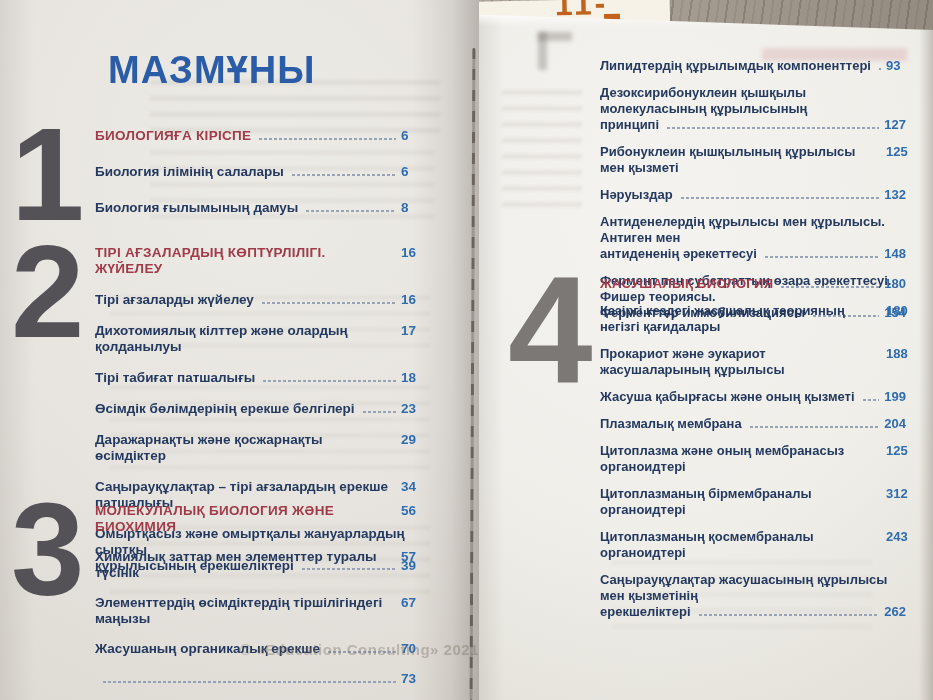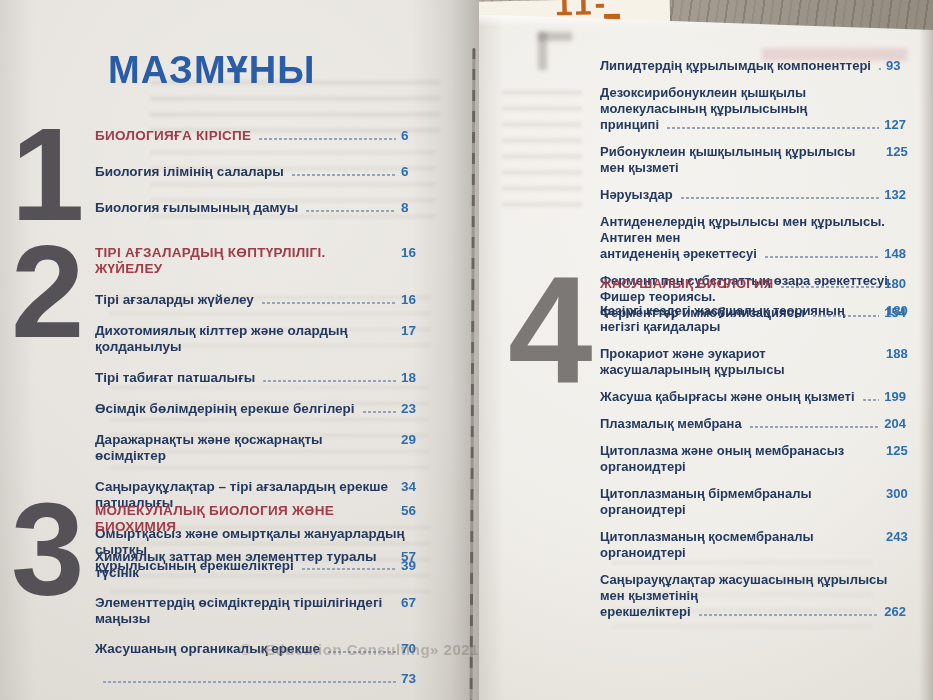--- a/index.html
+++ b/index.html
@@ -205,21 +205,21 @@
           <div class="toc-line">
             <span class="toc-text">Цитоплазма және оның мембранасыз органоидтері</span>
             <span class="leader"></span>
             <span class="pagenum">125</span>
           </div>
         </div>
         <div class="toc-row">
           <div class="toc-line">
             <span class="toc-text">Цитоплазманың бірмембраналы органоидтері</span>
             <span class="leader"></span>
-            <span class="pagenum">300</span>
+            <span class="pagenum">312</span>
           </div>
         </div>
         <div class="toc-row">
           <div class="toc-line">
             <span class="toc-text">Цитоплазманың қосмембраналы органоидтері</span>
             <span class="leader"></span>
             <span class="pagenum">243</span>
           </div>
         </div>
         <div class="toc-row">

